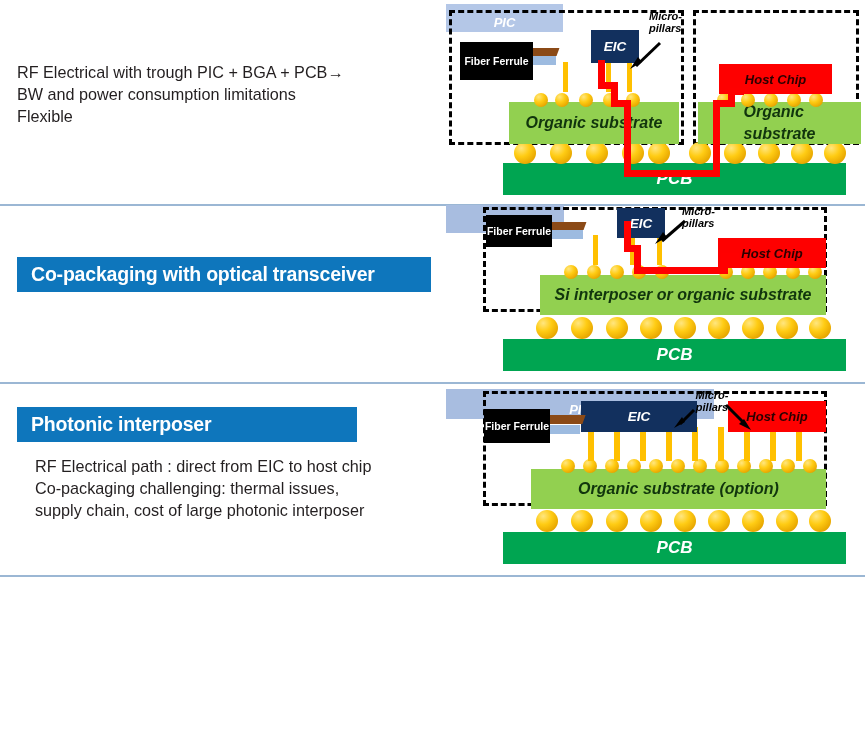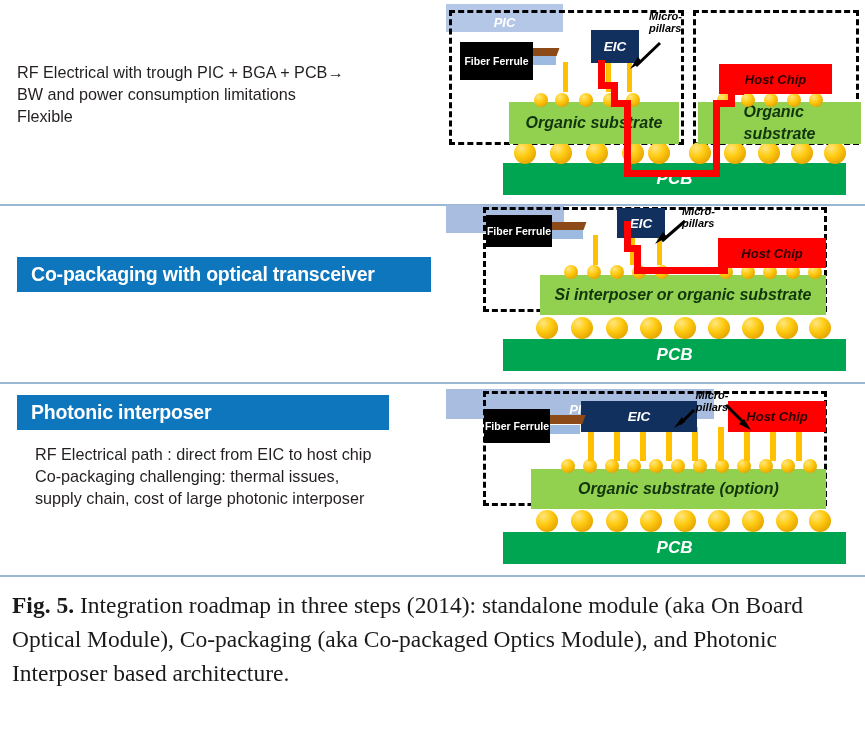--- a/index.html
+++ b/index.html
@@ -36,21 +36,21 @@
     font-weight: bold;
     font-size: 19.5px;
     letter-spacing: -0.2px;
     padding: 7px 0 8px 14px;
     height: 35px;
     line-height: 20px;
     white-space: nowrap;
   }
   .bar-w1 { width: 414px; }
   .bar-w2 { width: 414px; margin-top: 40px; }
-  .bar-w3 { width: 372px; }
+  .bar-w3 { width: 340px; margin-top: 12px; }
 
   .body-txt {
     margin-top: 13px;
     font-size: 16.2px;
     line-height: 22px;
     color: #231f20;
     white-space: pre-line;
   }
   .body-txt.indent { padding-left: 18px; }
 
@@ -353,15 +353,14 @@
       </svg>
       <svg class="arrow" style="left:278px; top:14px; width:30px; height:28px;" viewBox="0 0 30 28">
         <path d="M2 2 L20 20" stroke="#000" stroke-width="3" fill="none"></path>
         <path d="M27 27 L15 21 L20 16 Z" fill="#000"></path>
       </svg>
     </div>
   </div>
 
   <div class="divider d3"></div>
 
-  <div class="caption"><b>Fig. 5.</b><span> Integration roadmap in three steps (2014): standalone module (aka On Board Optical Module), Co-packaging (aka Co-packaged Optics Module), and Photonic Interposer based architecture.</span></div>
 
 </div>
 
 </body></html>

